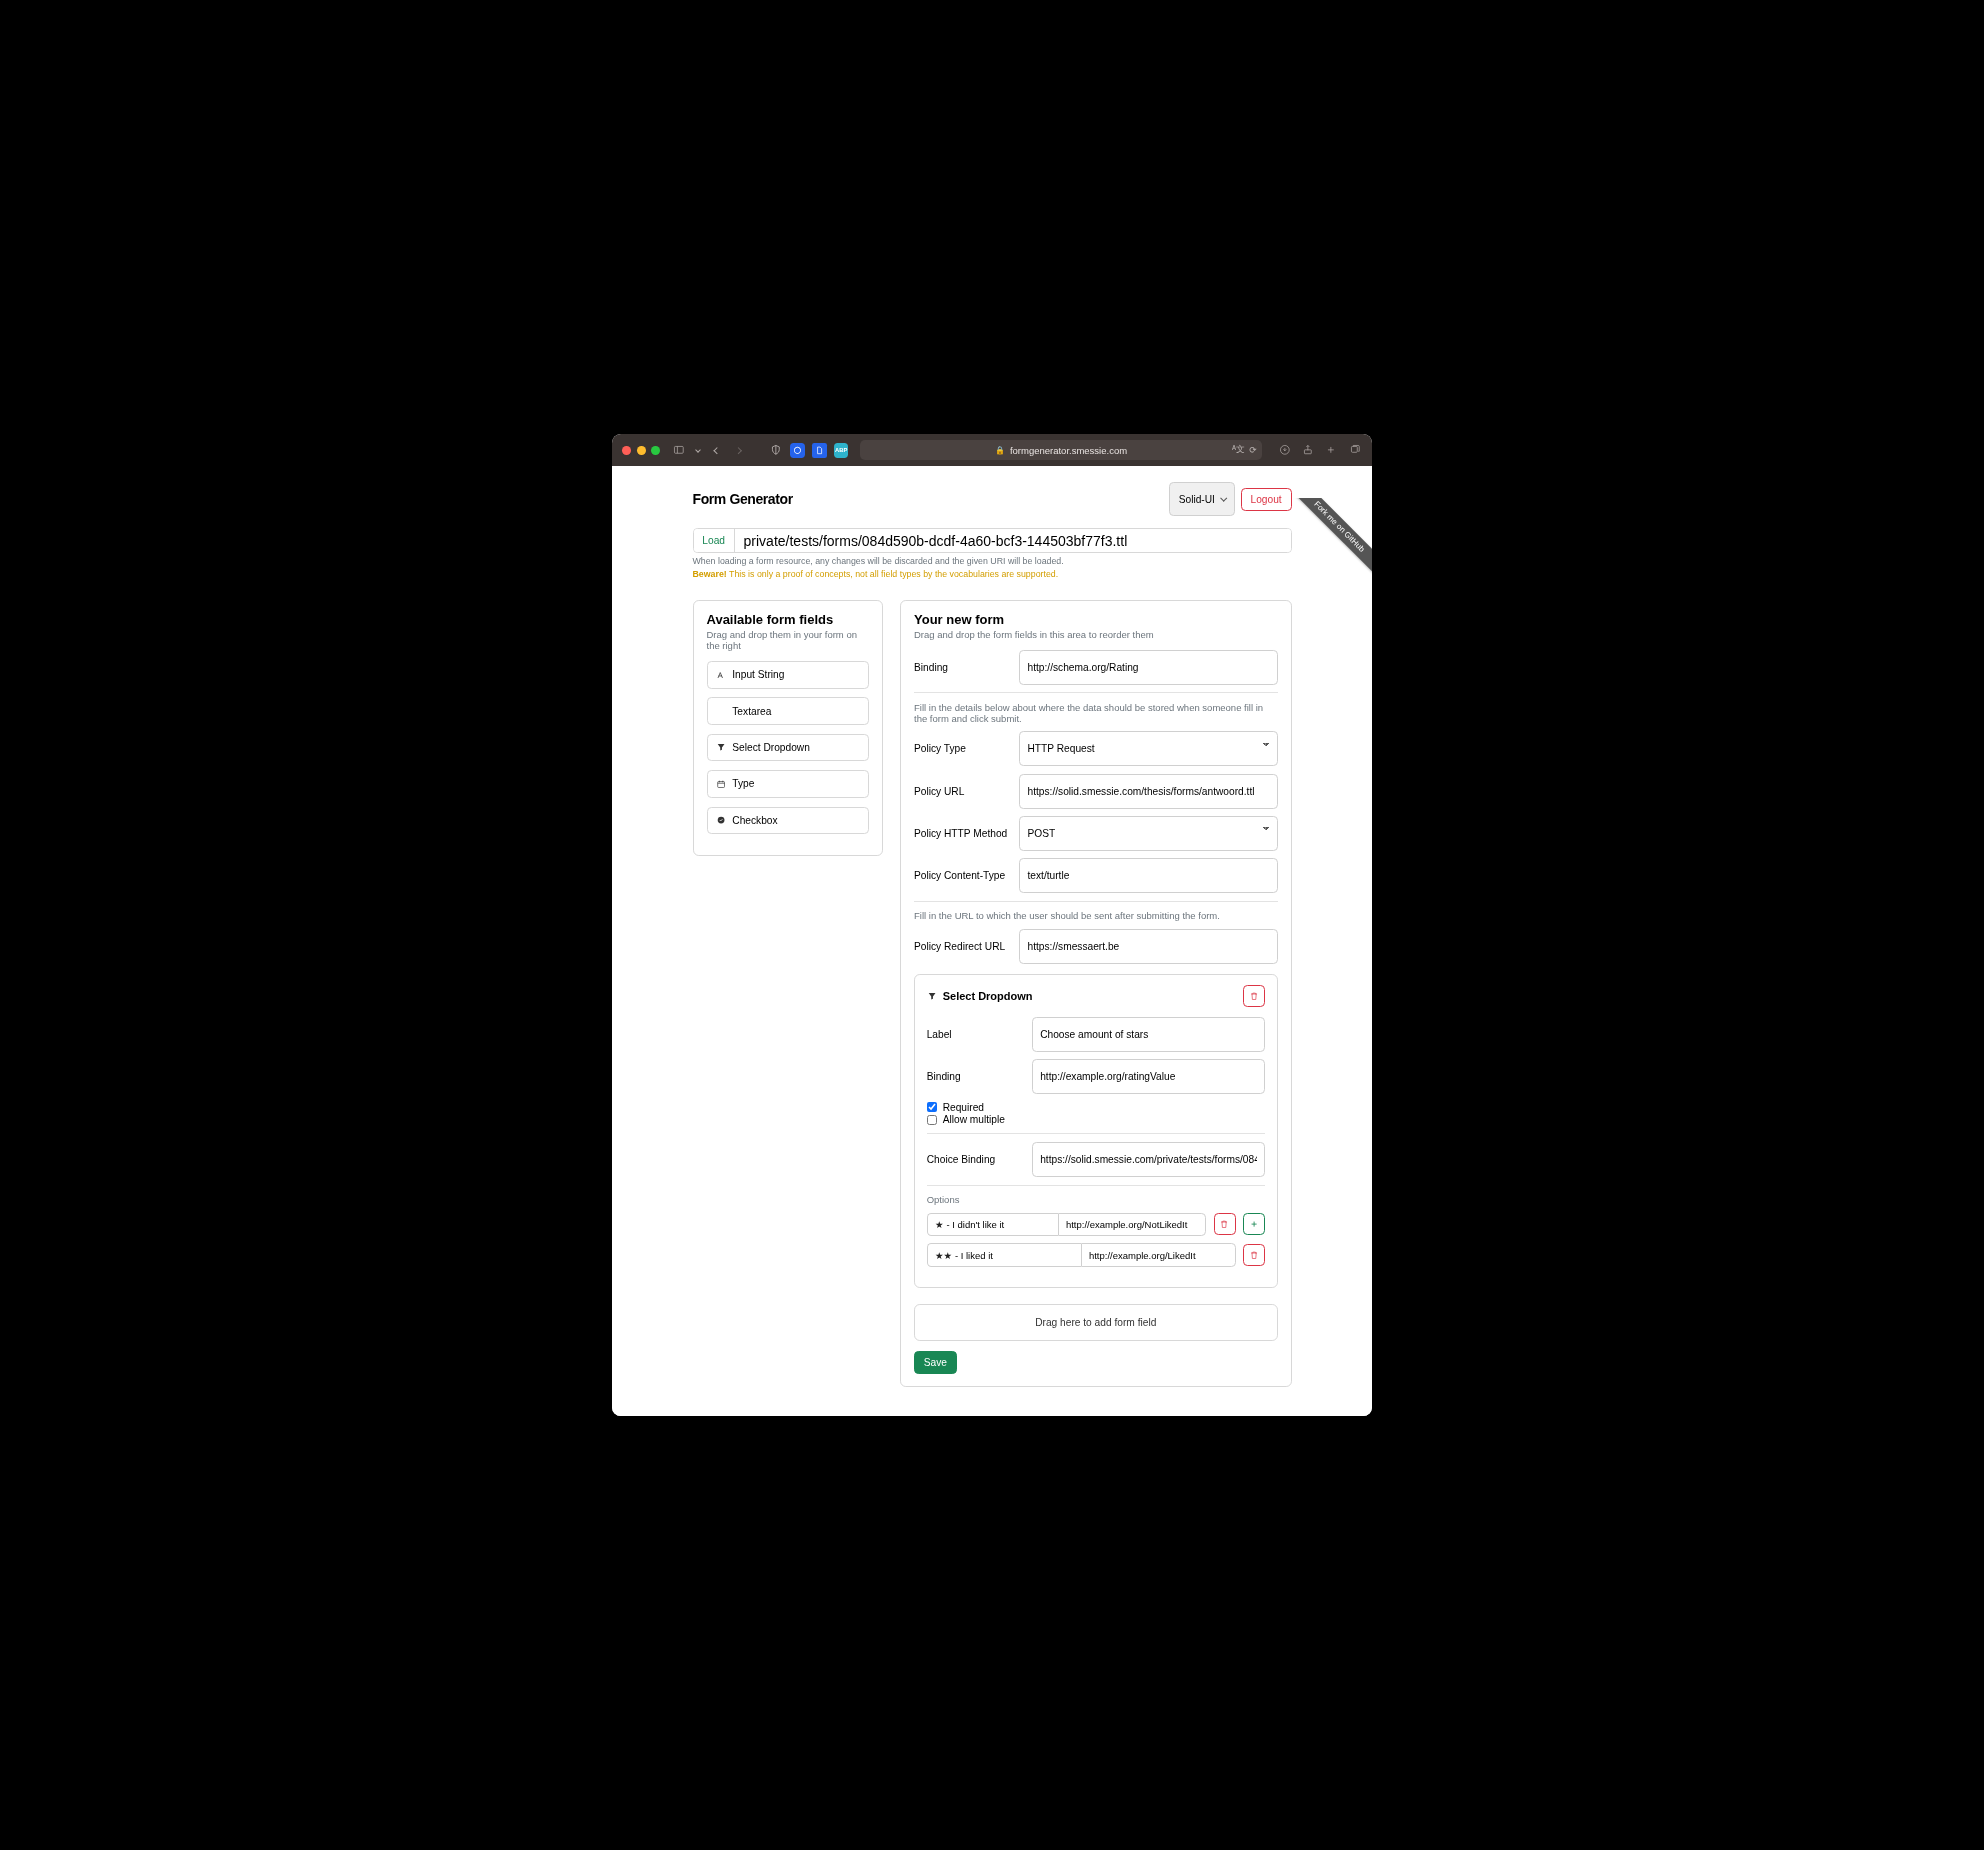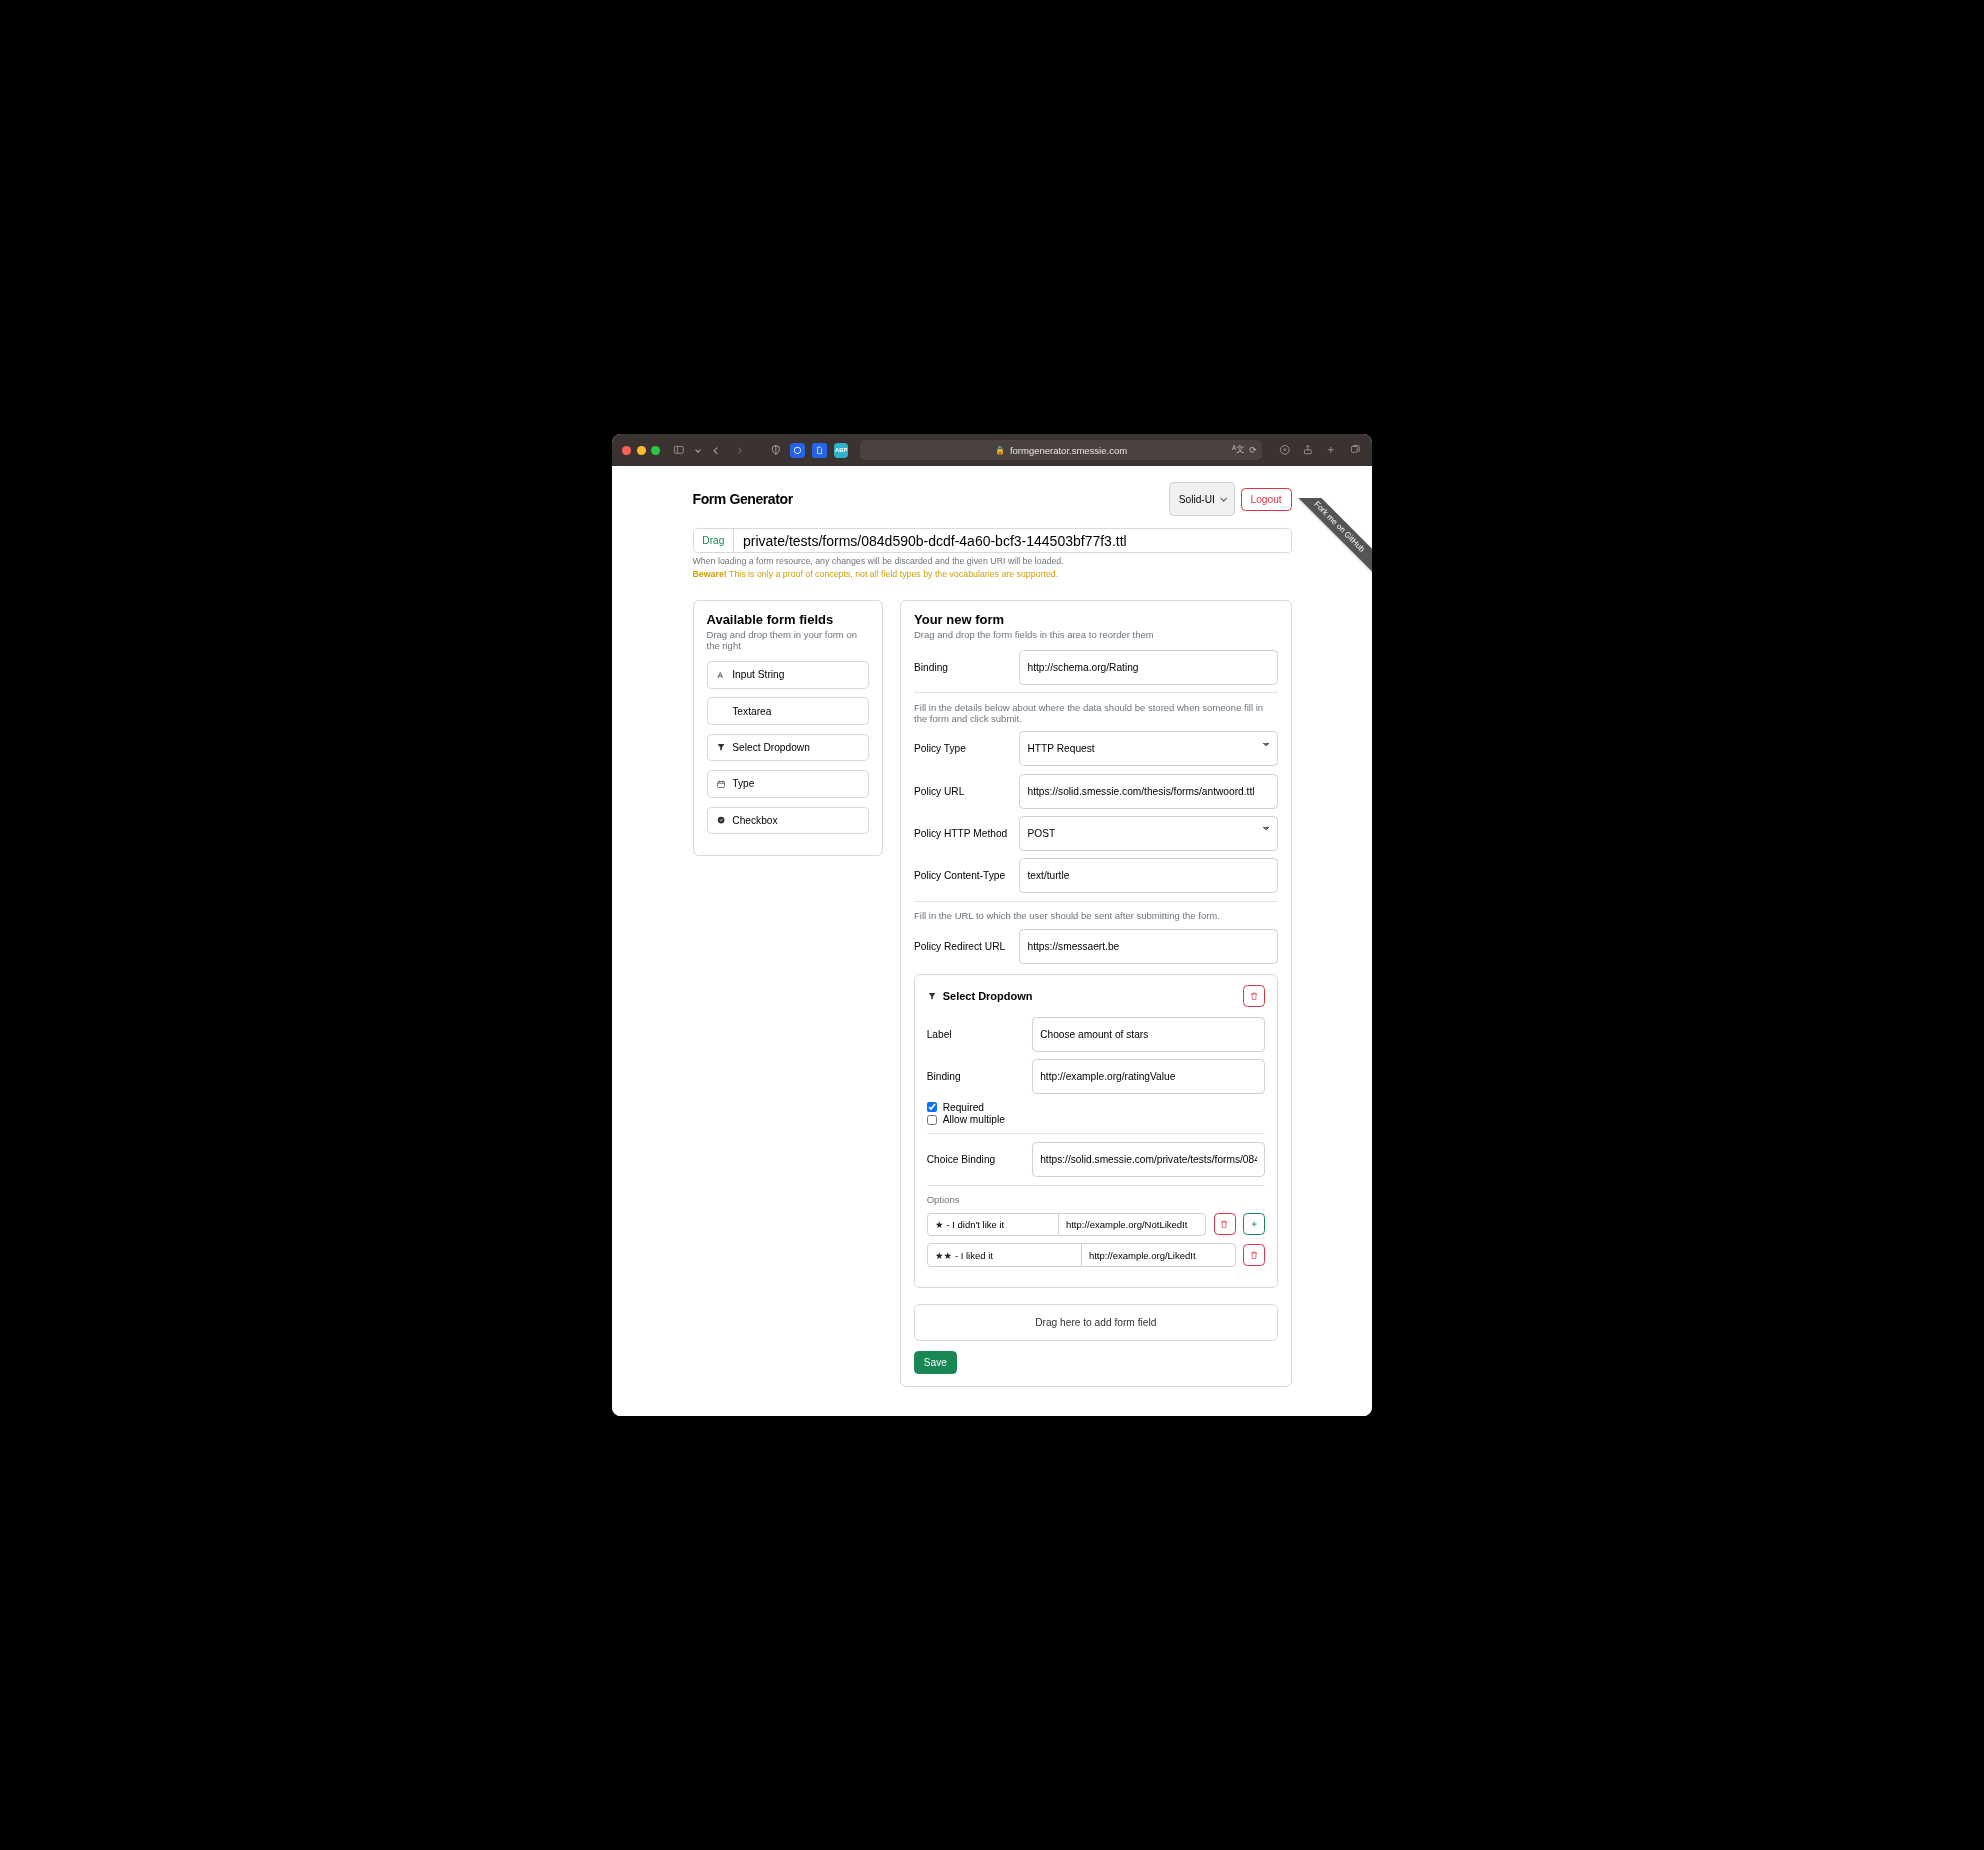--- a/index.html
+++ b/index.html
@@ -229,21 +229,21 @@
         <h1>Form Generator</h1>
         <div class="top-actions">
           <div class="select-like">
             <span>Solid-UI</span>
           </div>
           <button class="btn btn-outline-danger">Logout</button>
         </div>
       </div>
 
       <div class="load-row">
-        <button class="btn btn-outline-success">Drag</button>
+        <button class="btn btn-outline-success">Load</button>
         <input type="text" value="private/tests/forms/084d590b-dcdf-4a60-bcf3-144503bf77f3.ttl" style="">
       </div>
       <div class="hint">When loading a form resource, any changes will be discarded and the given URI will be loaded.</div>
       <div class="hint">
         <span class="warn">Beware!</span>
         <span class="warn-text">This is only a proof of concepts, not all field types by the vocabularies are supported.</span>
       </div>
 
       <div class="columns">
 

